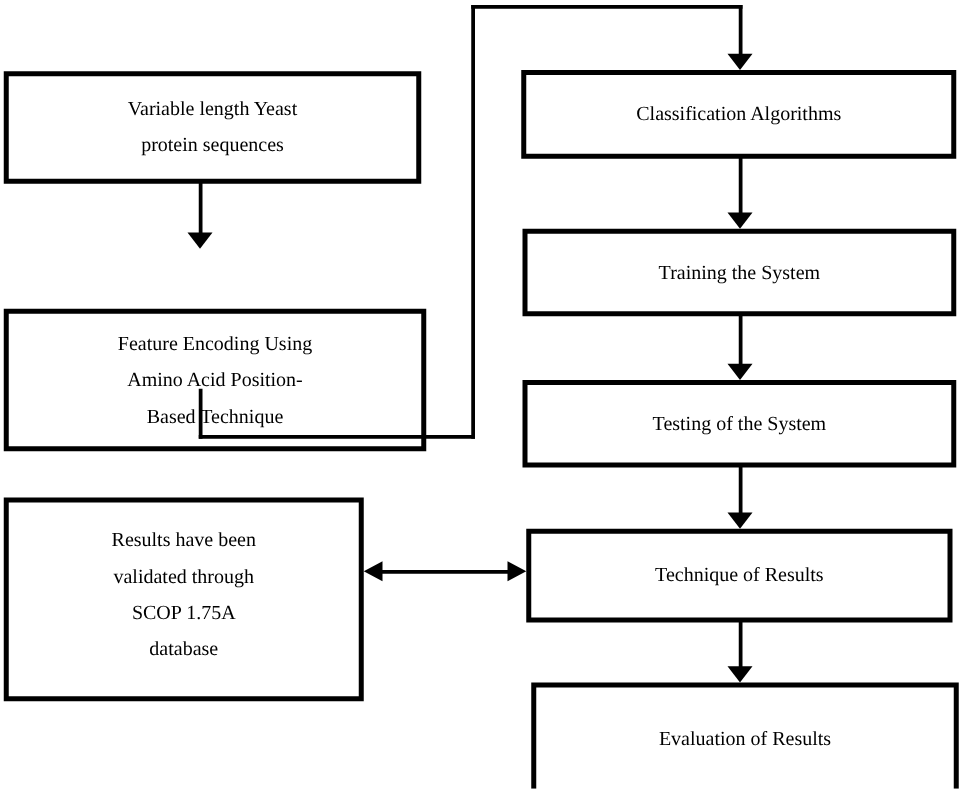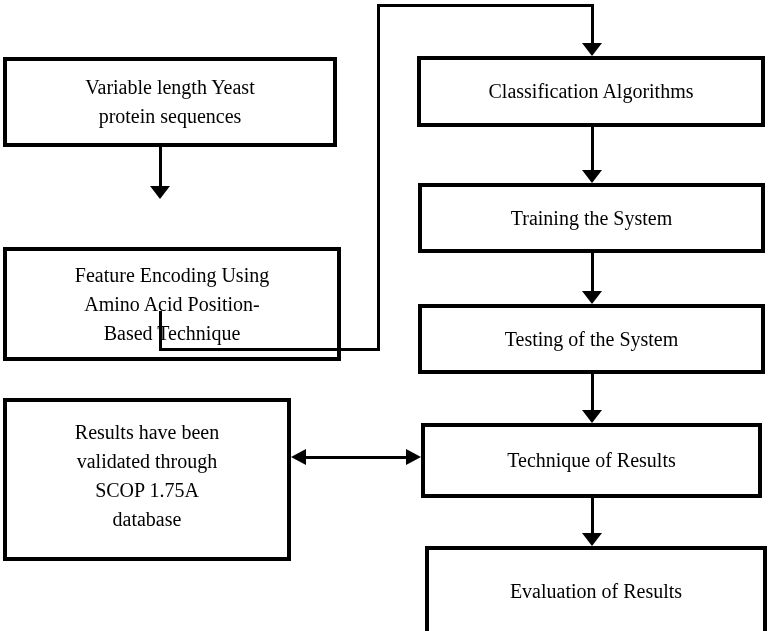--- a/index.html
+++ b/index.html
@@ -18,21 +18,21 @@
   }
   .node {
     position: absolute;
     box-sizing: border-box;
     border: 4px solid #000000;
     background: #ffffff;
     display: flex;
     align-items: center;
     justify-content: center;
     text-align: center;
-    font-size: 20px;
+    font-size: 16px;
     line-height: 29px;
     white-space: pre-line;
   }
   .node.clip-bottom {
     align-items: flex-start;
     padding-top: 16px;
     overflow: hidden;
   }
   .line {
     position: absolute;

